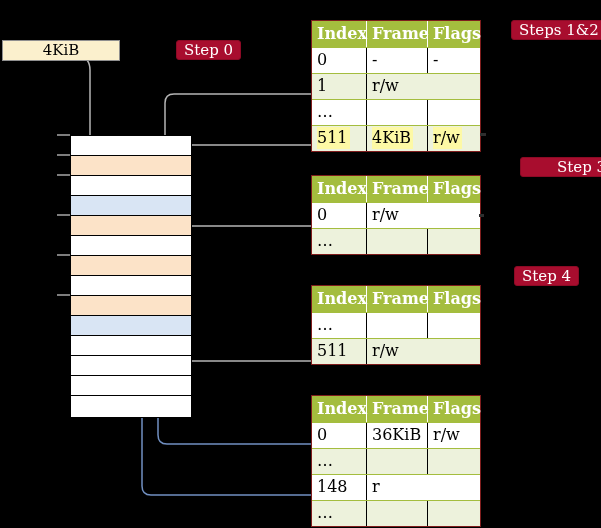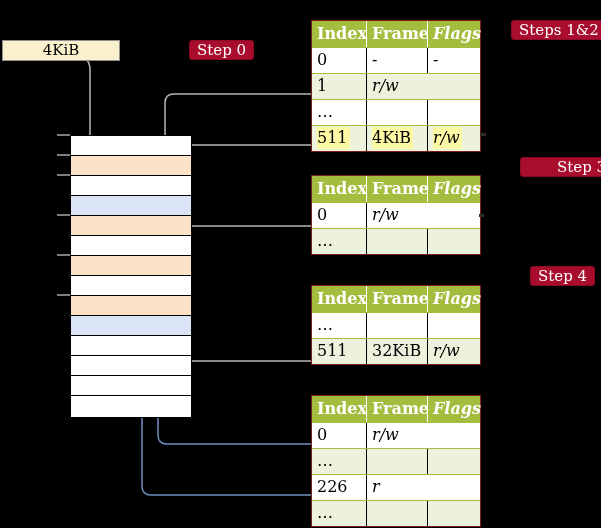--- a/index.html
+++ b/index.html
@@ -15,24 +15,24 @@
     background:#fbf0cd;border:1px solid #8f8f8f;
     color:#000;font-size:15px;line-height:19px;text-align:center;
   }
 
   
   .step{
     background:#a80d2e;color:#fff;font-size:15px;line-height:18px;
     padding:0 7px;border-radius:3px;border:1px solid #8c0a25;
     white-space:nowrap;
   }
-  .step0{left:189px;top:40px;}
+  .step0{left:176px;top:40px;}
   .steps12{left:511px;top:20px;}
   .step3{left:520px;top:157px;padding-left:36px;}
-  .step4{left:530px;top:266px;}
+  .step4{left:514px;top:266px;}
 
   
   .memory{left:70px;top:135px;width:120px;height:281px;border:1px solid #000;background:#fff;}
   .mrow{width:100%;height:20px;box-sizing:border-box;border-bottom:1px solid #000;}
   .mrow:last-child{border-bottom:none;}
   .mrow.white{background:#ffffff;}
   .mrow.peach{background:#fce3c8;}
   .mrow.blue{background:#d9e5f4;}
   .tick{width:13px;height:2px;background:#7d7d7d;left:57px;}
 
@@ -49,21 +49,21 @@
   }
   .thead .cell:last-child{border-right:none;}
   .trow{display:flex;height:25px;border-top:1px solid #a4bd3e;}
   .trow .cell{
     color:#000;font-size:16px;line-height:24px;padding-left:5px;
     box-sizing:border-box;border-right:1px solid #000;
   }
   .trow .cell:last-child{border-right:none;}
   .c-index{width:55px;}
   .c-frame{width:61px;}
-  .c-flags{width:50px;flex:1;font-style:italic;}
+  .c-flags{width:50px;flex:1;}
   .trow.shade{background:#edf2dc;}
   .hl{background:#fdf9a5;padding:1px 2px 2px 0;}
 
   
   .stub{background:#2e2e2e;height:3px;}
 
   svg.overlay{position:absolute;left:0;top:0;pointer-events:none;}
 </style>
 </head>
 <body>
@@ -170,42 +170,42 @@
     <div class="cell c-frame">Frame</div>
     <div class="cell c-flags">Flags</div>
   </div>
   <div class="trow">
     <div class="cell c-index">…</div>
     <div class="cell c-frame"></div>
     <div class="cell c-flags"></div>
   </div>
   <div class="trow shade">
     <div class="cell c-index">511</div>
-    <div class="cell c-frame">32KiB</div>
     <div class="cell c-flags">r/w</div>
   </div>
 </div>
 
 <div class="abs ptable t4">
   <div class="thead">
     <div class="cell c-index">Index</div>
     <div class="cell c-frame">Frame</div>
     <div class="cell c-flags">Flags</div>
   </div>
   <div class="trow">
     <div class="cell c-index">0</div>
-    <div class="cell c-flags">r/w</div>
-  </div>
-  <div class="trow shade">
-    <div class="cell c-index">…</div>
-    <div class="cell c-frame"></div>
-    <div class="cell c-flags"></div>
-  </div>
-  <div class="trow">
-    <div class="cell c-index">226</div>
+    <div class="cell c-frame">36KiB</div>
+    <div class="cell c-flags">r/w</div>
+  </div>
+  <div class="trow shade">
+    <div class="cell c-index">…</div>
+    <div class="cell c-frame"></div>
+    <div class="cell c-flags"></div>
+  </div>
+  <div class="trow">
+    <div class="cell c-index">148</div>
     <div class="cell c-flags">r</div>
   </div>
   <div class="trow shade">
     <div class="cell c-index">…</div>
     <div class="cell c-frame"></div>
     <div class="cell c-flags"></div>
   </div>
 </div>
 
 <div class="abs stub" style="left:480px;top:133px;width:6px;"></div>

